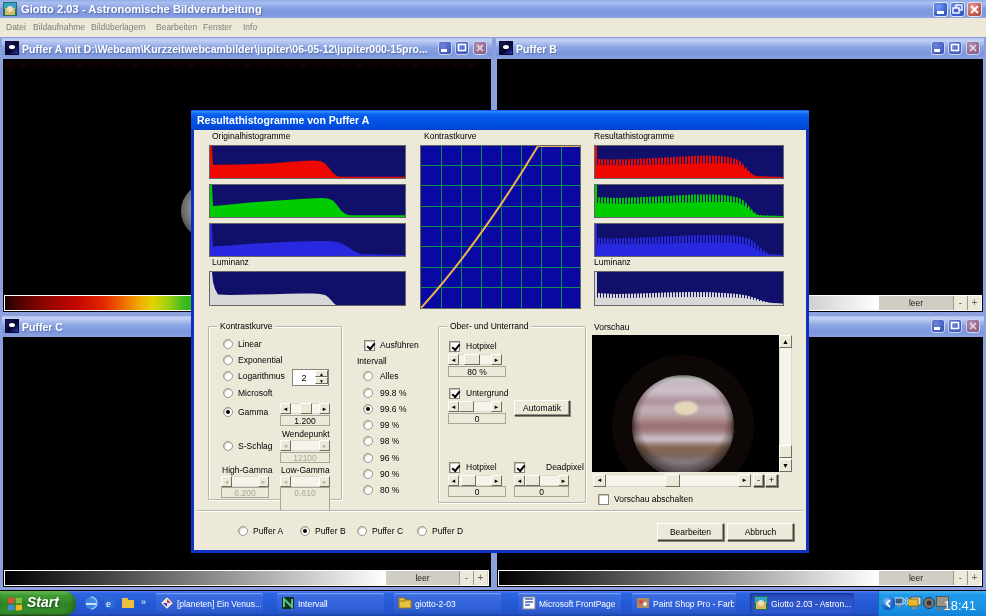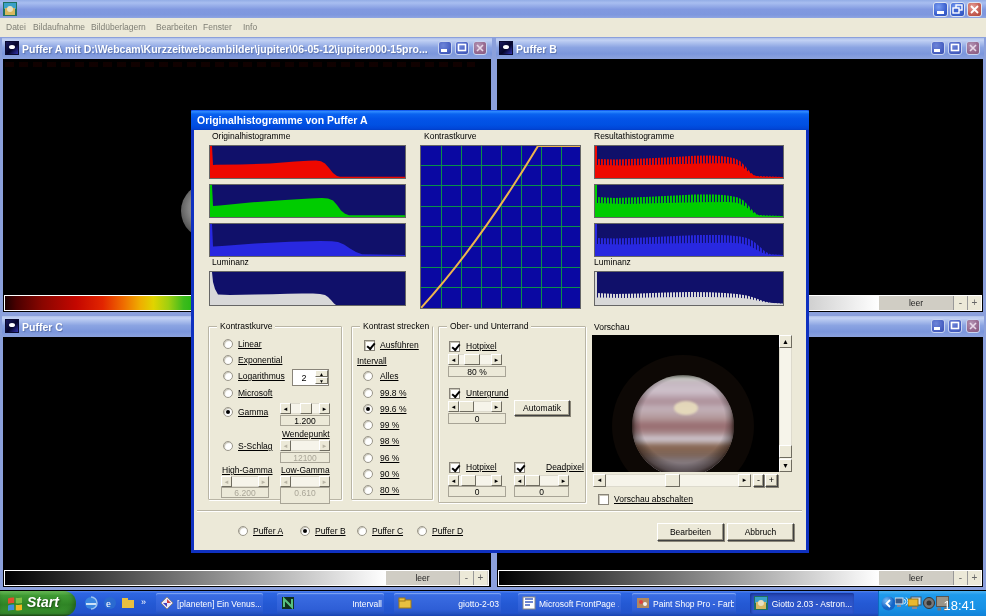--- a/index.html
+++ b/index.html
@@ -45,21 +45,21 @@
 .lbl { position:absolute; color:#000; font-size:8.5px; white-space:nowrap; }
 .panel { position:absolute; background:#10106a; border:1px solid #666; }
 .gb { position:absolute; border:1px solid #b9b5a5; border-radius:1px; box-shadow:1px 1px 0 #fff, inset 1px 1px 0 #fff; }
 .gb .gt { position:absolute; left:8px; top:-6px; background:#ece9d8; padding:0 3px; font-size:8.5px; white-space:nowrap; }
 
 .radio { position:absolute; width:10px; height:10px; border-radius:50%; background:#fff;
   border:1px solid #9a9689; box-shadow:inset 1px 1px 1px #c5c2b4; }
 .radio.sel::after { content:""; position:absolute; left:2px; top:2px; width:4px; height:4px; border-radius:50%; background:#000; }
 .check { position:absolute; width:11px; height:11px; background:#fff; border:1px solid #888479; box-shadow:inset 1px 1px 0 #c8c5b8; }
 .check.on::after { content:""; position:absolute; left:1.5px; top:1.5px; width:6px; height:3px; border-left:2px solid #000; border-bottom:2px solid #000; transform:rotate(-50deg); }
-.ctext { position:absolute; font-size:8.5px; color:#000; white-space:nowrap;text-decoration:underline; }
+.ctext { position:absolute; font-size:8.5px; color:#000; white-space:nowrap; }
 
 .vbox { position:absolute; border:1px solid #a8a496; font-size:8.5px; color:#000; text-align:center; background:#ece9d8; }
 .vbox.gray { color:#aaa698; }
 
 .slider { position:absolute; height:11px; background:#f6f4ea; box-shadow:inset 0 0 0 1px #dddacd; }
 .slider .ar { position:absolute; top:0; width:11px; height:11px; background:#ece9d8;
   border:1px solid #fff; border-right-color:#6f6c60; border-bottom-color:#6f6c60; font-size:6px; line-height:10px; text-align:center; color:#000; }
 .slider .ar.r { right:0; }
 .slider .th { position:absolute; top:0; height:11px; background:#ece9d8; border:1px solid #fff; border-right-color:#6f6c60; border-bottom-color:#6f6c60; }
 .slider.dis .ar { color:#b8b4a4; }
@@ -77,36 +77,37 @@
   background:linear-gradient(180deg,#5585ee 0%,#2e66e2 8%,#2459d4 50%,#2253cc 88%,#1a44ae 100%); }
 #startbtn { position:absolute; left:0; top:0; width:76px; height:25px; border-radius:0 12px 12px 0;
   background:linear-gradient(180deg,#6bbf58 0%,#3f9a34 18%,#2f8425 55%,#3a9430 90%,#245e1d 100%);
   box-shadow:inset -2px -2px 5px rgba(0,0,0,.3); }
 #startbtn span { position:absolute; left:27px; top:3px; color:#fff; font-weight:bold; font-style:italic; font-size:14px; text-shadow:1px 1px 2px #1a4a12; }
 .tbtn { position:absolute; top:2px; height:21px; border-radius:2px;
   background:linear-gradient(180deg,#5183ee 0%,#3a6ce2 12%,#2e5ed6 80%,#2451bc 100%);
   box-shadow:inset 0 1px 0 #7aa0f2; color:#fff; font-size:8.5px; }
 .tbtn.active { background:linear-gradient(180deg,#2848b8 0%,#2c54c8 40%,#3058d0 100%); box-shadow:inset 1px 1px 3px #15308e; color:#fff; }
 .tbtn .ti { position:absolute; left:4px; top:3px; width:14px; height:14px; }
-.tbtn .tt { position:absolute; left:21px; top:6px; right:2px; white-space:nowrap; overflow:hidden;text-align:right; }
+.tbtn .tt { position:absolute; left:21px; top:6px; right:2px; white-space:nowrap; overflow:hidden; }
 #tray { position:absolute; right:0; top:0; width:108px; height:25px;
   background:linear-gradient(180deg,#4cb1f2 0%,#1e9aec 15%,#1791e5 70%,#1082d8 100%);
   border-left:1px solid #0b6cc0; }
 #clock { position:absolute; right:10px; top:7px; color:#fff; font-size:13px; }
 </style>
 </head>
 <body>
 
 <div id="maintitle" class="abs">
   <svg class="abs" style="left:3px;top:2px" width="14" height="14">
       <rect width="14" height="14" fill="#207060"></rect>
       <rect x="1" y="1" width="12" height="6" fill="#3aa0c8"></rect>
       <rect x="2" y="6" width="10" height="7" fill="#d8b860"></rect>
       <circle cx="7" cy="7" r="3" fill="#e8e0c0"></circle>
     </svg>
+  <span class="txt">Giotto 2.03 - Astronomische Bildverarbeitung</span>
   <div class="capbtn cb-blue" style="left:933px"><svg width="13" height="13">
         <rect x="3" y="8" width="7" height="3" fill="#fff"></rect>
       </svg></div>
   <div class="capbtn cb-blue" style="left:950px"><svg width="13" height="13">
         <rect x="5" y="2" width="6" height="5" fill="none" stroke="#fff" stroke-width="1.4"></rect>
         <rect x="2" y="5" width="6" height="5" fill="#3d62cf" stroke="#fff" stroke-width="1.4"></rect>
       </svg></div>
   <div class="capbtn cb-close" style="left:967px"><svg width="13" height="13">
         <path d="M3 3 L10 10 M10 3 L3 10" stroke="#fff" stroke-width="1.8"></path>
       </svg></div>
@@ -207,21 +208,21 @@
       <div class="grad" style="width:380px;background:linear-gradient(90deg,#000 0%,#fff 100%);"></div>
       <div class="leer" style="left:380px;width:74px;">leer</div>
       <div class="pm" style="left:454px;">-</div>
       <div class="pm" style="left:468px;">+</div>
     </div>
   </div>
 </div>
 
 <div id="dlg" class="abs">
   <div id="dlgtitle">
-      <span>Originalhistogramme von Puffer A</span>
+      <span>Resultathistogramme von Puffer A</span>
     </div>
   <div id="dlgbody">
     <div class="lbl" style="left:18px;top:1px">Originalhistogramme</div>
     <div class="lbl" style="left:230px;top:1px">Kontrastkurve</div>
     <div class="lbl" style="left:400px;top:1px">Resultathistogramme</div>
     <div class="lbl" style="left:18px;top:127px">Luminanz</div>
     <div class="lbl" style="left:400px;top:127px">Luminanz</div>
 
     <div class="panel" style="left:15px;top:15px;width:197px;height:34px">
       <svg width="195" height="32" viewBox="0 0 195 32" preserveAspectRatio="none">
@@ -336,25 +337,22 @@
     <div class="ctext" style="left:87px;top:335px">Low-Gamma</div>
     <div class="slider dis" style="left:27px;top:346px;width:48px">
         <div class="ar">◄</div>
         <div class="ar r">►</div>
       </div>
     <div class="slider dis" style="left:86px;top:346px;width:50px">
         <div class="ar">◄</div>
         <div class="ar r">►</div>
       </div>
     <div class="vbox gray" style="left:27px;top:357px;width:48px;height:11px">6.200</div>
-    <div class="vbox gray" style="left:86px;top:357px;width:50px;height:17px">0.610</div>
-
-    <div class="gb" style="left:157px;top:196px;width:82px;height:174px">
-        <div class="gt">Kontrast strecken</div>
-      </div>
+    <div class="vbox gray" style="left:86px;top:357px;width:50px;height:24px">0.610</div>
+
     <div class="check on" style="left:170px;top:210px"></div>
       <div class="ctext" style="left:186px;top:210px">Ausführen</div>
     <div class="ctext" style="left:163px;top:226px">Intervall</div>
     <div class="radio" style="left:169px;top:241px"></div>
       <div class="ctext" style="left:186px;top:241px">Alles</div>
     <div class="radio" style="left:169px;top:258px"></div>
       <div class="ctext" style="left:186px;top:258px">99.8 %</div>
     <div class="radio sel" style="left:169px;top:274px"></div>
       <div class="ctext" style="left:186px;top:274px">99.6 %</div>
     <div class="radio" style="left:169px;top:290px"></div>

